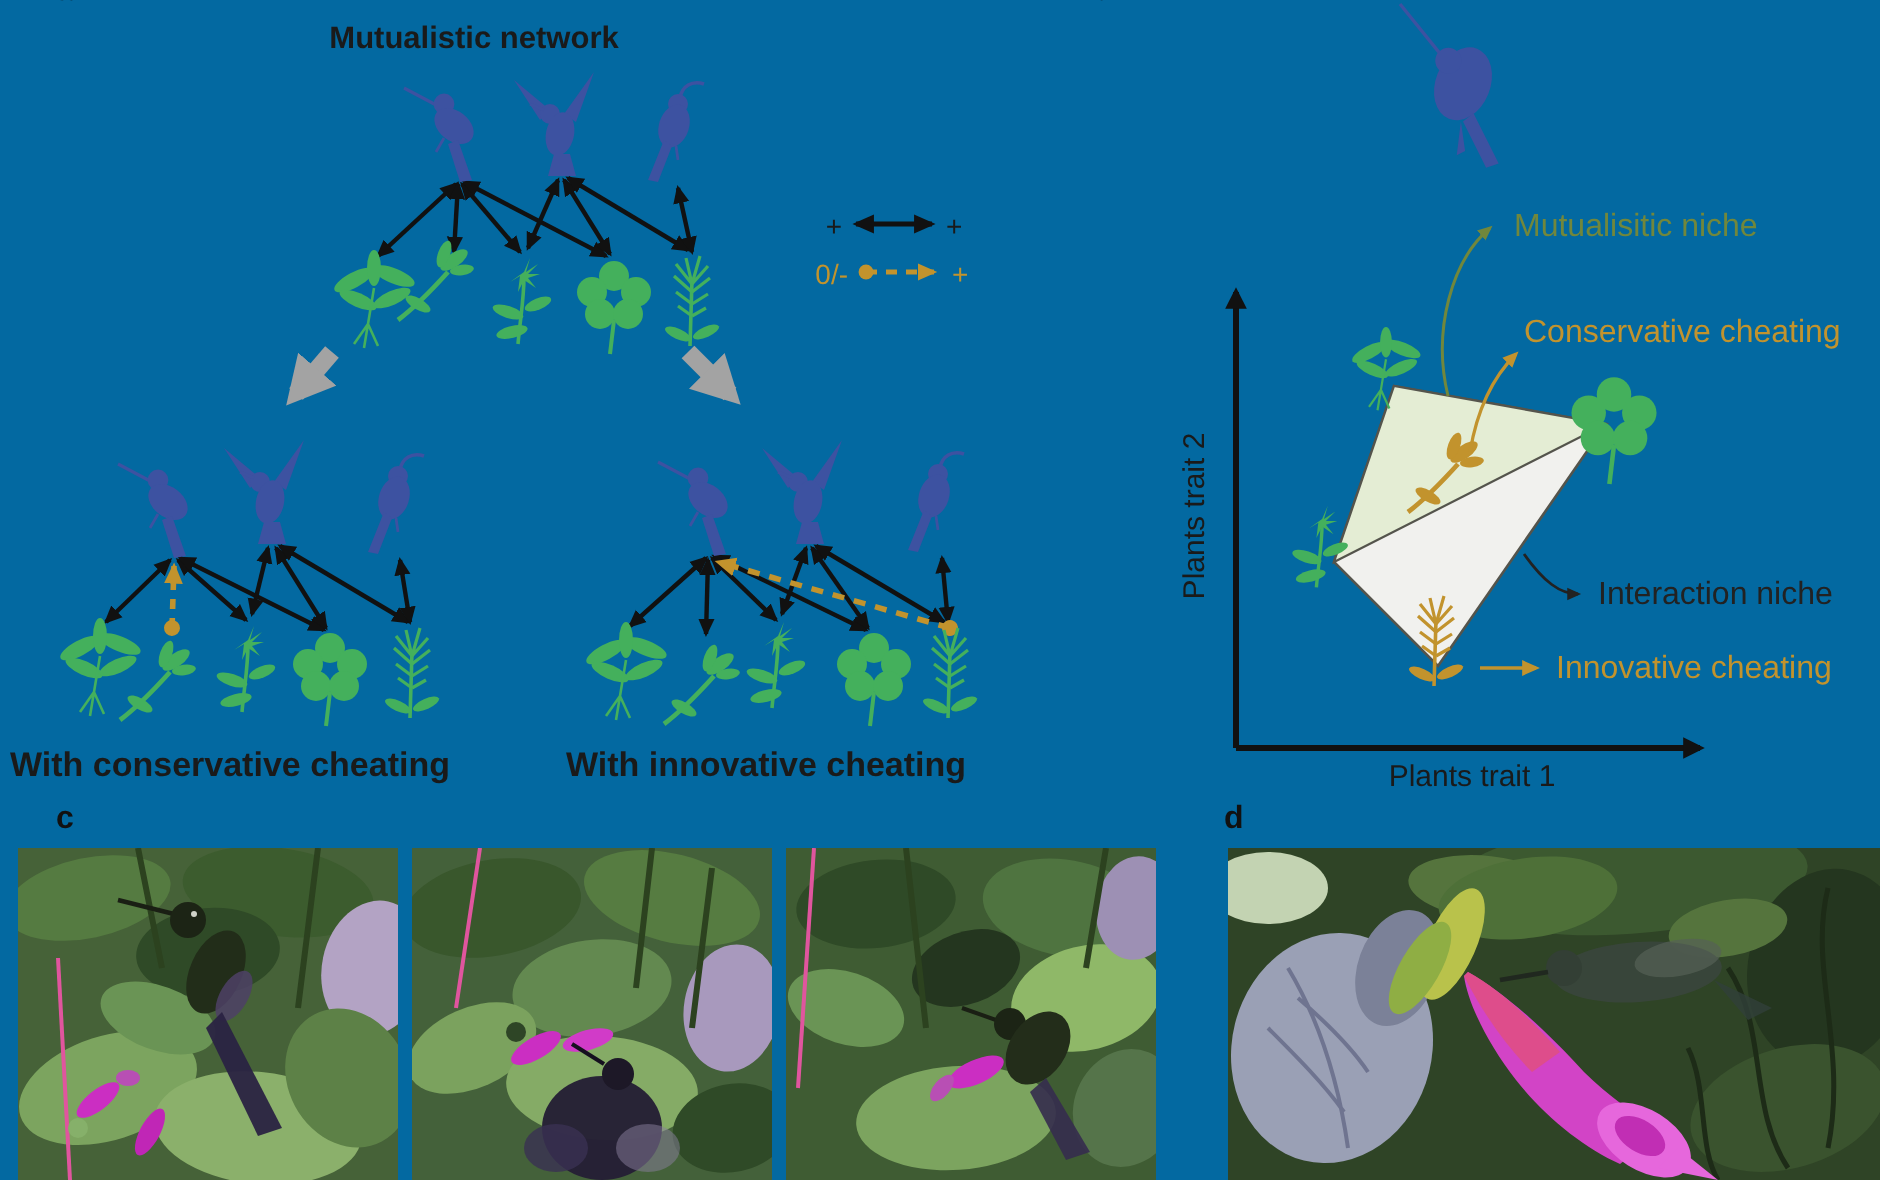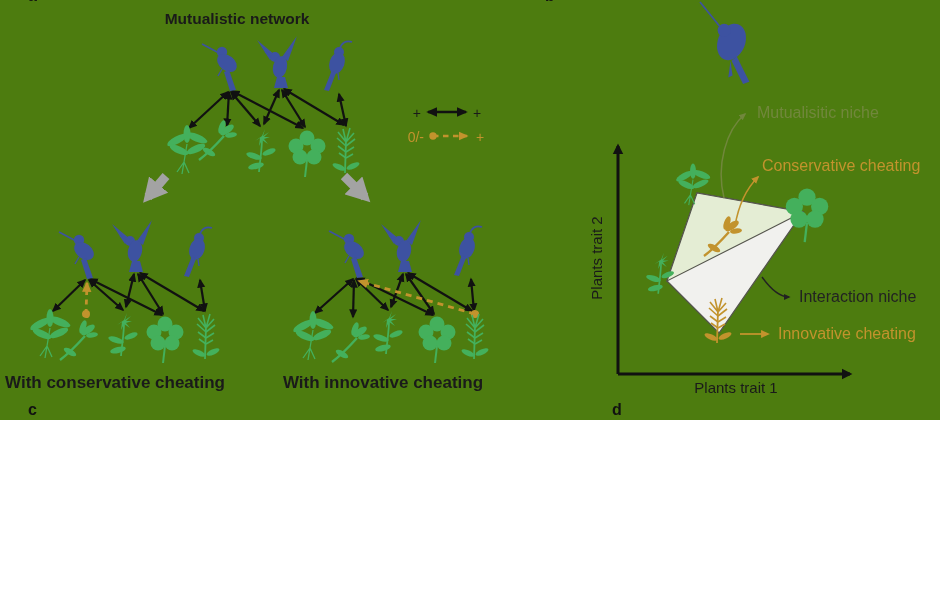--- a/index.html
+++ b/index.html
@@ -1,16 +1,16 @@
 <!DOCTYPE html>
 <html><head>
 <meta charset="utf-8">
 <style>
   html,body{margin:0;padding:0;background:#fff;}
-  .figure{position:relative;width:940px;height:420px;background:#4d7c0f;overflow:hidden;
+  .figure{position:relative;width:940px;height:590px;background:#0369a1;overflow:hidden;
           font-family:"Liberation Sans",sans-serif;color:#111;}
   .abs{position:absolute;}
   .corner{font-weight:700;font-size:16px;color:#111;line-height:1;}
   .clipped{top:-12px;}
   svg text{font-family:"Liberation Sans",sans-serif;}
   .net-title{font-weight:700;font-size:15.5px;fill:#1a1a1a;}
   .net-caption{font-weight:700;font-size:17px;fill:#1a1a1a;}
   .legend-black{font-size:14px;fill:#1a1a1a;}
   .legend-gold{font-size:14px;fill:#c2932d;}
   .axis-label{font-size:15px;fill:#1a1a1a;}

